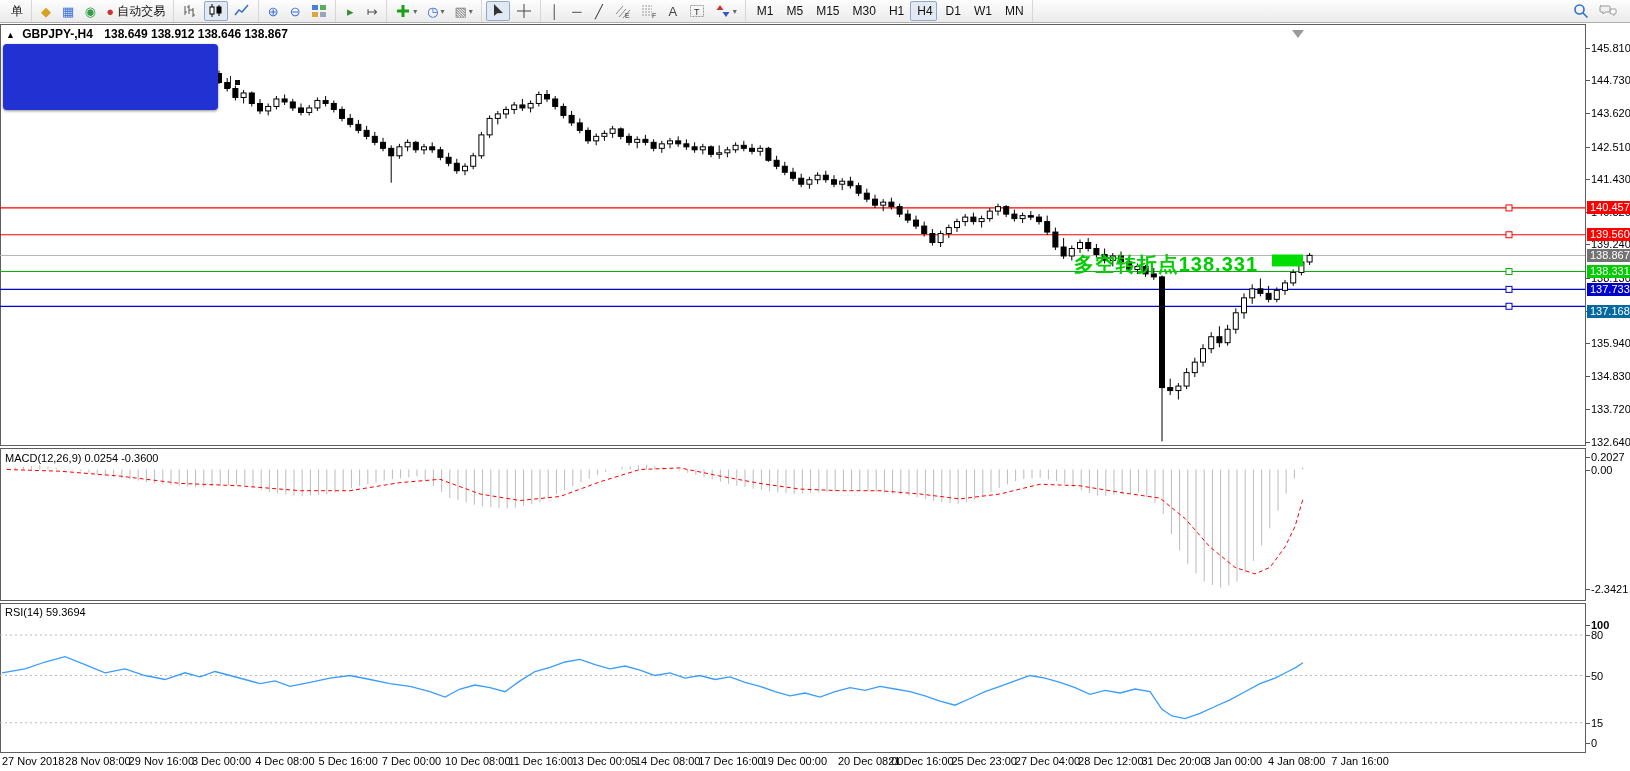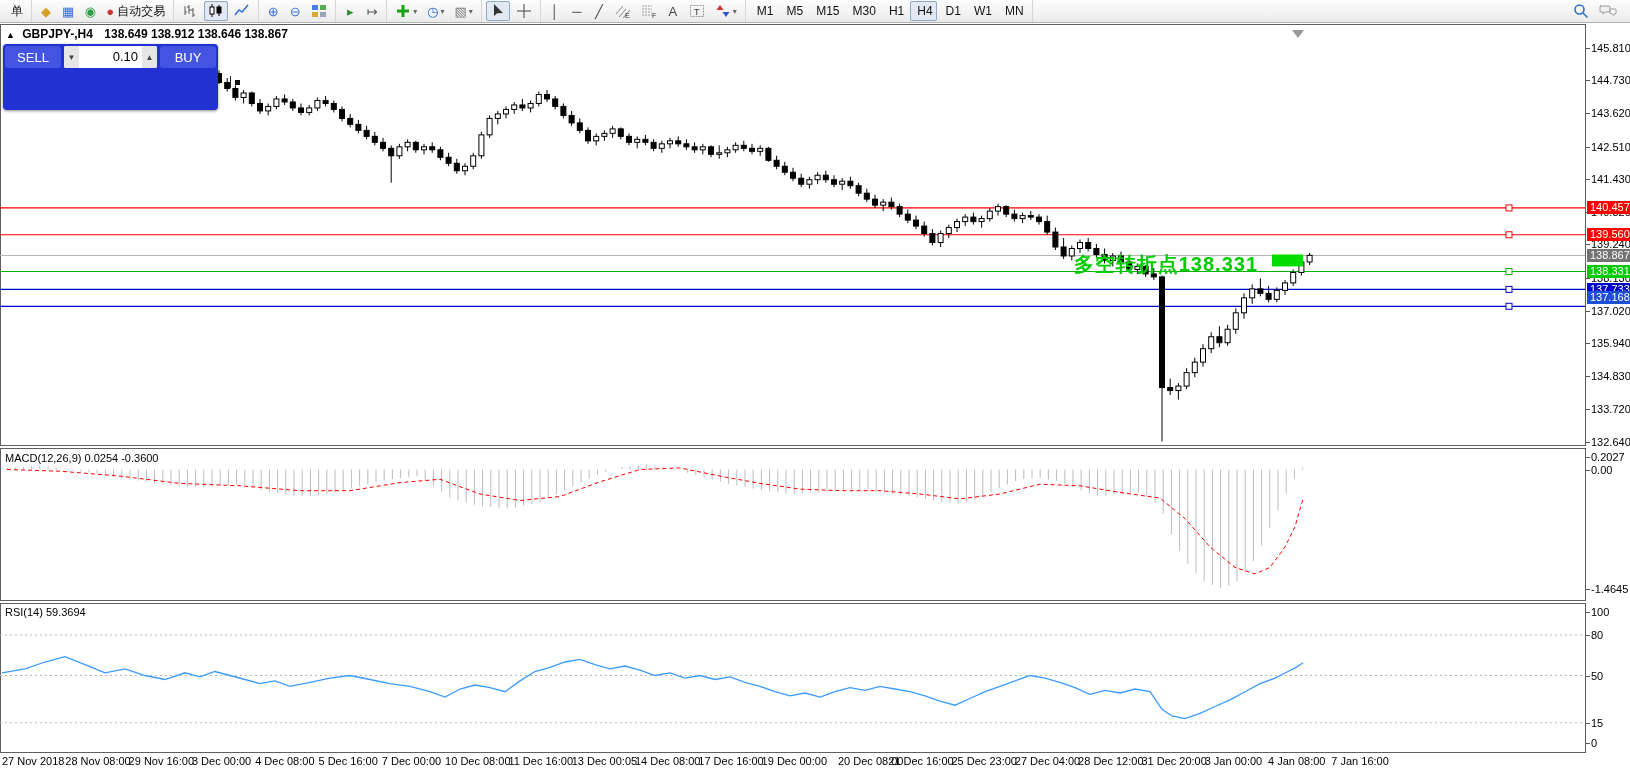--- a/index.html
+++ b/index.html
@@ -705,32 +705,32 @@
         <div class="tick" style="top: 184.019px;">140.320</div>
         <div class="tick" style="top: 216.318px;">139.240</div>
         <div class="tick" style="top: 249.514px;">138.130</div>
         <div class="tick" style="top: 282.71px;">137.020</div>
         <div class="tick" style="top: 315.009px;">135.940</div>
         <div class="tick" style="top: 348.206px;">134.830</div>
         <div class="tick" style="top: 381.402px;">133.720</div>
         <div class="tick" style="top: 413.701px;">132.640</div>
         <div class="tick" style="top: 429px;">0.2027</div>
         <div class="tick" style="top: 441.535px;">0.00</div>
-        <div class="tick" style="top: 561px;">-1.4645</div>
-        <div class="tick" style="top: 584px;">100</div>
+        <div class="tick" style="top: 561px;">-2.3421</div>
+        <div class="tick" style="top: 597px; font-weight: bold;">100</div>
         <div class="tick" style="top: 607px;">80</div>
         <div class="tick" style="top: 647.5px;">50</div>
         <div class="tick" style="top: 694.75px;">15</div>
         <div class="tick" style="top: 715px;">0</div>
         <div class="marker" style="top: 179.421px; background: rgb(255, 0, 0); color: rgb(255, 255, 255);">140.457</div>
         <div class="marker" style="top: 206.248px; background: rgb(255, 0, 0); color: rgb(255, 255, 255);">139.560</div>
         <div class="marker" style="top: 226.973px; background: #737373; color: rgb(255, 255, 255);">138.867</div>
         <div class="marker" style="top: 243.003px; background: rgb(0, 204, 0); color: rgb(255, 255, 255);">138.331</div>
         <div class="marker" style="top: 260.887px; background: rgb(0, 0, 204); color: rgb(255, 255, 255);">137.733</div>
-        <div class="marker" style="top: 269px; background: #1d4ed8; color: rgb(255, 255, 255);">137.168</div>
+        <div class="marker" style="top: 283px; background: #0369a1; color: rgb(255, 255, 255);">137.168</div>
       </div>
     <div id="time-axis">
         <div class="tl" style="left: 2px;">27 Nov 2018</div>
         <div class="tl" style="left: 65.3px;">28 Nov 08:00</div>
         <div class="tl" style="left: 128.6px;">29 Nov 16:00</div>
         <div class="tl" style="left: 191.9px;">3 Dec 00:00</div>
         <div class="tl" style="left: 255.2px;">4 Dec 08:00</div>
         <div class="tl" style="left: 318.5px;">5 Dec 16:00</div>
         <div class="tl" style="left: 381.8px;">7 Dec 00:00</div>
         <div class="tl" style="left: 445.1px;">10 Dec 08:00</div>
@@ -750,29 +750,20 @@
         <div class="tl" style="left: 1331.3px;">7 Jan 16:00</div>
       </div>
 
     <div id="chart-title">
       <span id="collapse">▲</span>
       <span>GBPJPY-,H4</span>
       <span class="ohlc">138.649 138.912 138.646 138.867</span>
     </div>
 
     <div id="trade-panel">
-      <div class="tp-row1">
-        <button class="tp-btn">SELL</button>
-        <div class="tp-vol">
-          <button class="tp-step">▼</button>
-          <div class="tp-volval">0.10</div>
-          <button class="tp-step">▲</button>
-        </div>
-        <button class="tp-btn">BUY</button>
-      </div>
     </div>
     <div id="panel-handle"></div>
 
     <div id="macd-label">MACD(12,26,9) 0.0254 -0.3600</div>
     <div id="rsi-label">RSI(14) 59.3694</div>
     <div id="annotation">多空转折点138.331</div>
   </div>
 </div>
 
 </body></html>

